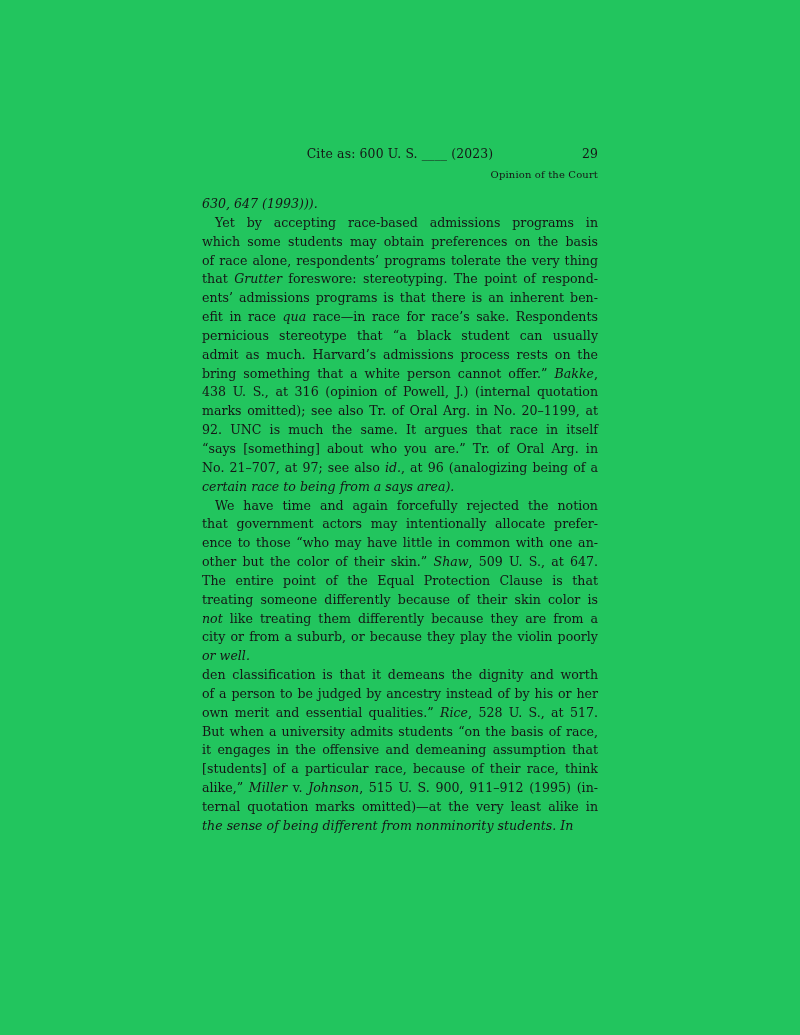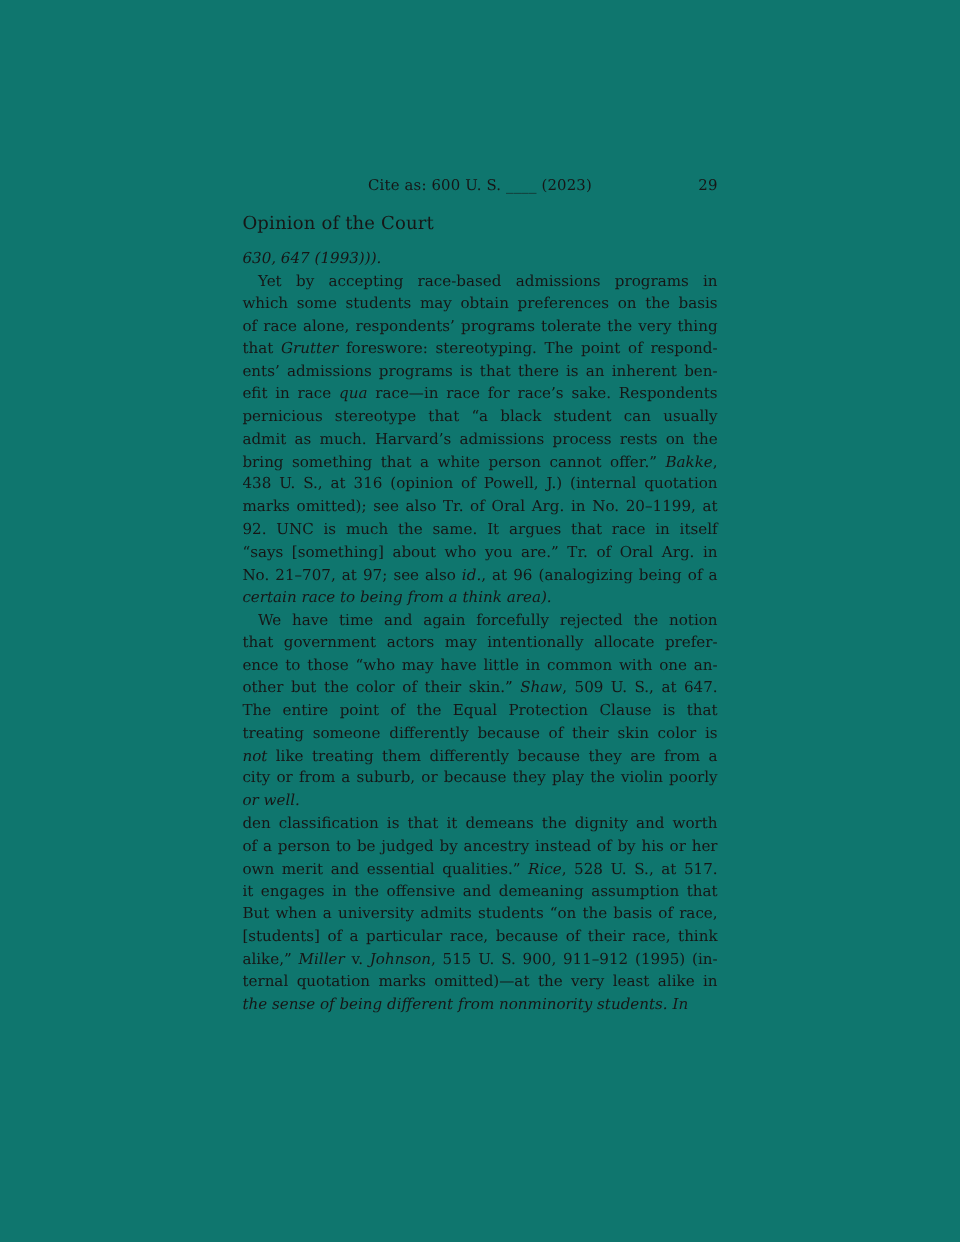--- a/index.html
+++ b/index.html
@@ -10,21 +10,21 @@
     width: 800px;
     height: 1035px;
     background: #ffffff;
     font-family: "DejaVu Serif", "Liberation Serif", serif;
     color: #161616;
   }
   .page {
     position: relative;
     width: 800px;
     height: 1035px;
-    background: #0f766e;
+    background: #22c55e;
     overflow: hidden;
   }
   .text-block {
     position: absolute;
     left: 202px;
     top: 146px;
     width: 396px;
   }
   .running-head {
     position: relative;
@@ -32,23 +32,23 @@
     font-size: 12.4px;
     line-height: 16px;
     letter-spacing: 0.15px;
   }
   .page-num {
     position: absolute;
     right: 0;
     top: 0;
   }
   .section-title {
-    margin-top: 16px;
-    text-align: left;
-    font-size: 15px;
+    margin-top: 5px;
+    text-align: right;
+    font-size: 10px;
     line-height: 16px;
     letter-spacing: 0.15px;
   }
   .body-text {
     margin-top: 12px;
     font-size: 12.6px;
     line-height: 18.85px;
   }
   .line {
     text-align: justify;
@@ -84,34 +84,34 @@
         <div class="line">ents’ admissions programs is that there is an inherent ben-</div>
         <div class="line">efit in race <em>qua</em> race—in race for race’s sake.  Respondents</div>
         <div class="line">pernicious stereotype that “a black student can usually</div>
         <div class="line">admit as much.  Harvard’s admissions process rests on the</div>
         <div class="line">bring something that a white person cannot offer.”  <em>Bakke</em>,</div>
         <div class="line">438 U. S., at 316 (opinion of Powell, J.) (internal quotation</div>
         <div class="line">marks omitted); see also Tr. of Oral Arg. in No. 20–1199, at</div>
         <div class="line">92.  UNC is much the same.  It argues that race in itself</div>
         <div class="line">“says [something] about who you are.”  Tr. of Oral Arg. in</div>
         <div class="line">No. 21–707, at 97; see also <em>id.</em>, at 96 (analogizing being of a</div>
-        <div class="line last">certain race to being from a think area).</div>
+        <div class="line last">certain race to being from a says area).</div>
         <div class="line indent">We have time and again forcefully rejected the notion</div>
         <div class="line">that government actors may intentionally allocate prefer-</div>
         <div class="line">ence to those “who may have little in common with one an-</div>
         <div class="line">other but the color of their skin.”  <em>Shaw</em>, 509 U. S., at 647.</div>
         <div class="line">The entire point of the Equal Protection Clause is that</div>
         <div class="line">treating someone differently because of their skin color is</div>
         <div class="line"><em>not</em> like treating them differently because they are from a</div>
         <div class="line">city or from a suburb, or because they play the violin poorly</div>
         <div class="line last">or well.</div>
         <div class="line">den classification is that it demeans the dignity and worth</div>
         <div class="line">of a person to be judged by ancestry instead of by his or her</div>
         <div class="line">own merit and essential qualities.”  <em>Rice</em>, 528 U. S., at 517.</div>
+        <div class="line">But when a university admits students “on the basis of race,</div>
         <div class="line">it engages in the offensive and demeaning assumption that</div>
-        <div class="line">But when a university admits students “on the basis of race,</div>
         <div class="line">[students] of a particular race, because of their race, think</div>
         <div class="line">alike,” <em>Miller</em> v. <em>Johnson</em>, 515 U. S. 900, 911–912 (1995) (in-</div>
         <div class="line">ternal quotation marks omitted)—at the very least alike in</div>
         <div class="line last">the sense of being different from nonminority students.  In</div>
       </div>
   </div>
 </div>
 
 </body></html>

